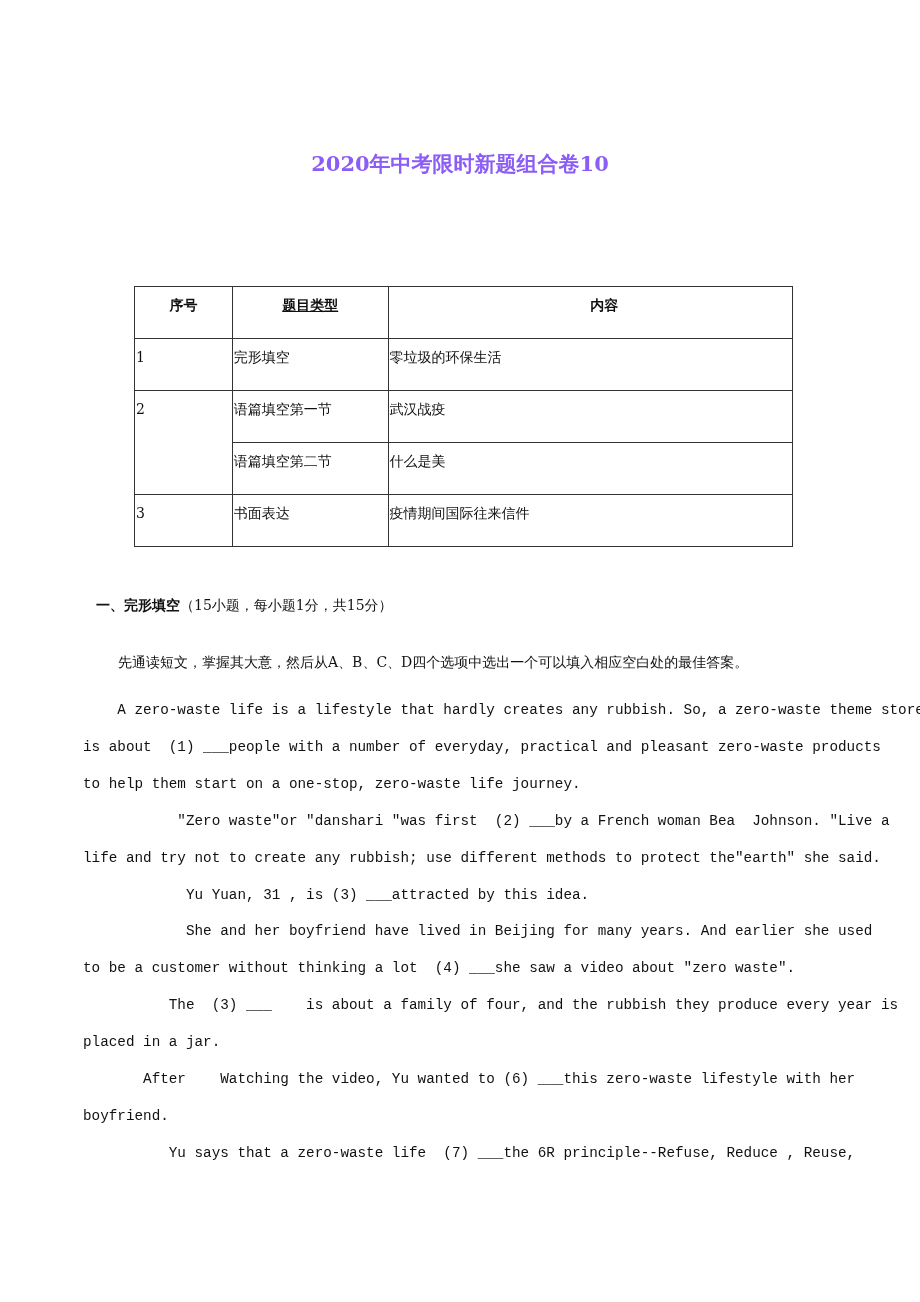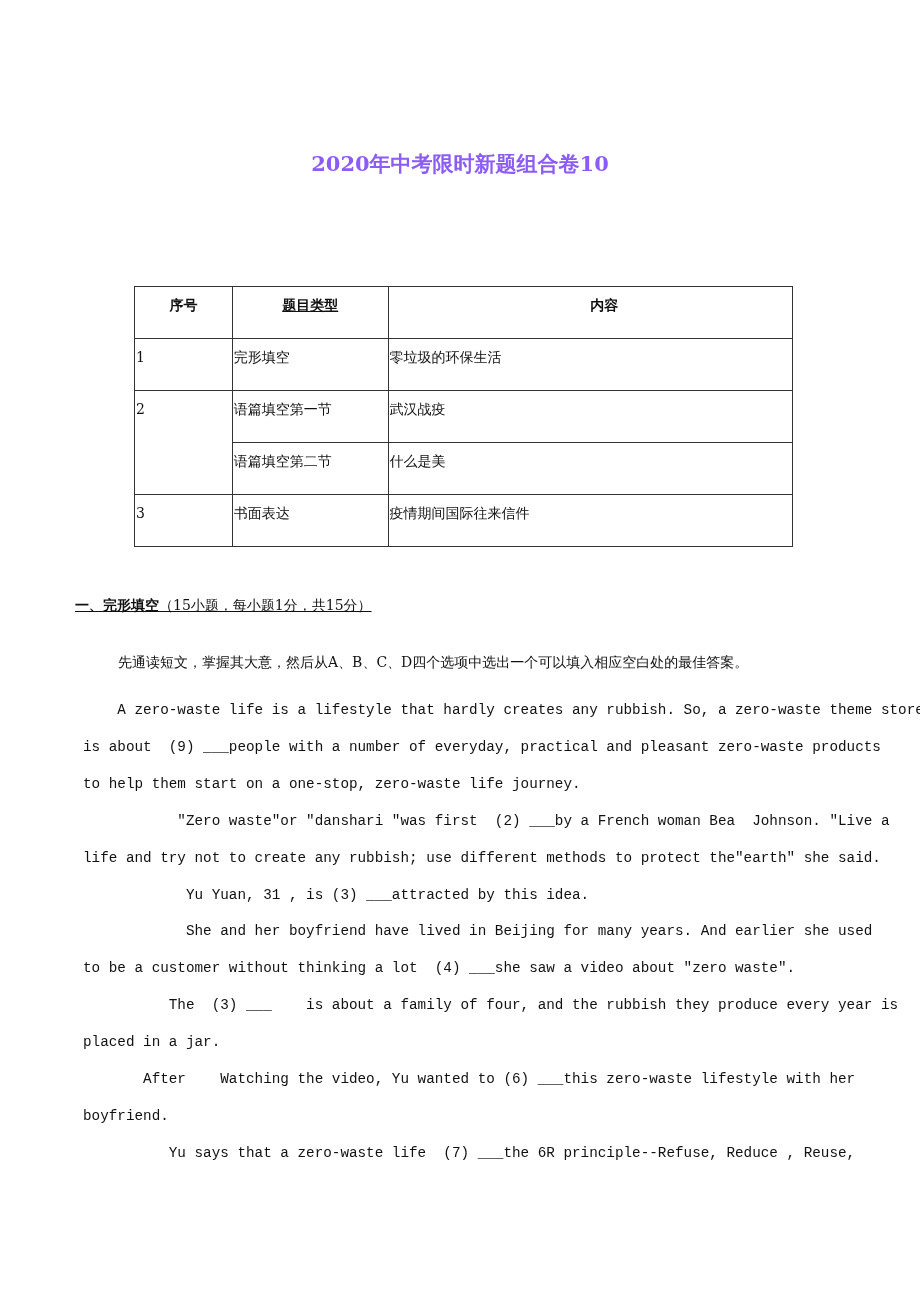--- a/index.html
+++ b/index.html
@@ -6,21 +6,21 @@
   body { width: 920px; height: 1302px; position: relative; overflow: hidden;
          font-family: "DejaVu Serif", "Liberation Serif", serif; color: #111; }
   .title { position: absolute; top: 150px; left: 0; width: 920px; text-align: center;
            color: #8b5cf6; font-size: 21px; font-weight: bold; letter-spacing: 0px; }
   table.overview { position: absolute; top: 286px; left: 134px; width: 659px;
                    border-collapse: collapse; font-size: 14px; }
   table.overview td, table.overview th { border: 1px solid #333; height: 52px;
                    vertical-align: top; padding-top: 10px; box-sizing: border-box; font-weight: normal; }
   table.overview th { font-weight: bold; }
   .c1 { width: 98px; } .c2 { width: 156px; text-decoration: underline; } .c3 { width: 405px; padding-left: 29px; }
-  .section-heading { position: absolute; top: 597px; left: 75px; font-size: 14px; text-decoration: underline; }
+  .section-heading { position: absolute; top: 597px; left: 96px; font-size: 14px; }
   .section-heading b { font-weight: bold; }
   .instr { position: absolute; top: 654px; left: 118px; font-size: 14px; }
   .passage { position: absolute; left: 83px; font-family: "Liberation Mono", "DejaVu Sans Mono", monospace;
              font-size: 14.3px; white-space: pre; }
 </style>
 </head>
 <body>
 
 <div class="title">2020年中考限时新题组合卷10</div>
 
@@ -51,21 +51,21 @@
     <td>疫情期间国际往来信件</td>
   </tr>
 </tbody>
   </table>
 
 <div class="section-heading"><b>一、完形填空</b><span>（15小题，每小题1分，共15分）</span></div>
 
 <div class="instr">先通读短文，掌握其大意，然后从A、B、C、D四个选项中选出一个可以填入相应空白处的最佳答案。</div>
 
 <div class="passage" style="top:702px">    A zero-waste life is a lifestyle that hardly creates any rubbish. So, a zero-waste theme store</div>
-<div class="passage" style="top:739px">is about  (9) ___people with a number of everyday, practical and pleasant zero-waste products</div>
+<div class="passage" style="top:739px">is about  (1) ___people with a number of everyday, practical and pleasant zero-waste products</div>
 <div class="passage" style="top:776px">to help them start on a one-stop, zero-waste life journey.</div>
 <div class="passage" style="top:813px">           "Zero waste"or "danshari "was first  (2) ___by a French woman Bea  Johnson. "Live a</div>
 <div class="passage" style="top:850px">life and try not to create any rubbish; use different methods to protect the"earth" she said.</div>
 <div class="passage" style="top:887px">            Yu Yuan, 31 , is (3) ___attracted by this idea.</div>
 <div class="passage" style="top:923px">            She and her boyfriend have lived in Beijing for many years. And earlier she used</div>
 <div class="passage" style="top:960px">to be a customer without thinking a lot  (4) ___she saw a video about "zero waste".</div>
 <div class="passage" style="top:997px">          The  (3) ___    is about a family of four, and the rubbish they produce every year is</div>
 <div class="passage" style="top:1034px">placed in a jar.</div>
 <div class="passage" style="top:1071px">       After    Watching the video, Yu wanted to (6) ___this zero-waste lifestyle with her</div>
 <div class="passage" style="top:1108px">boyfriend.</div>

